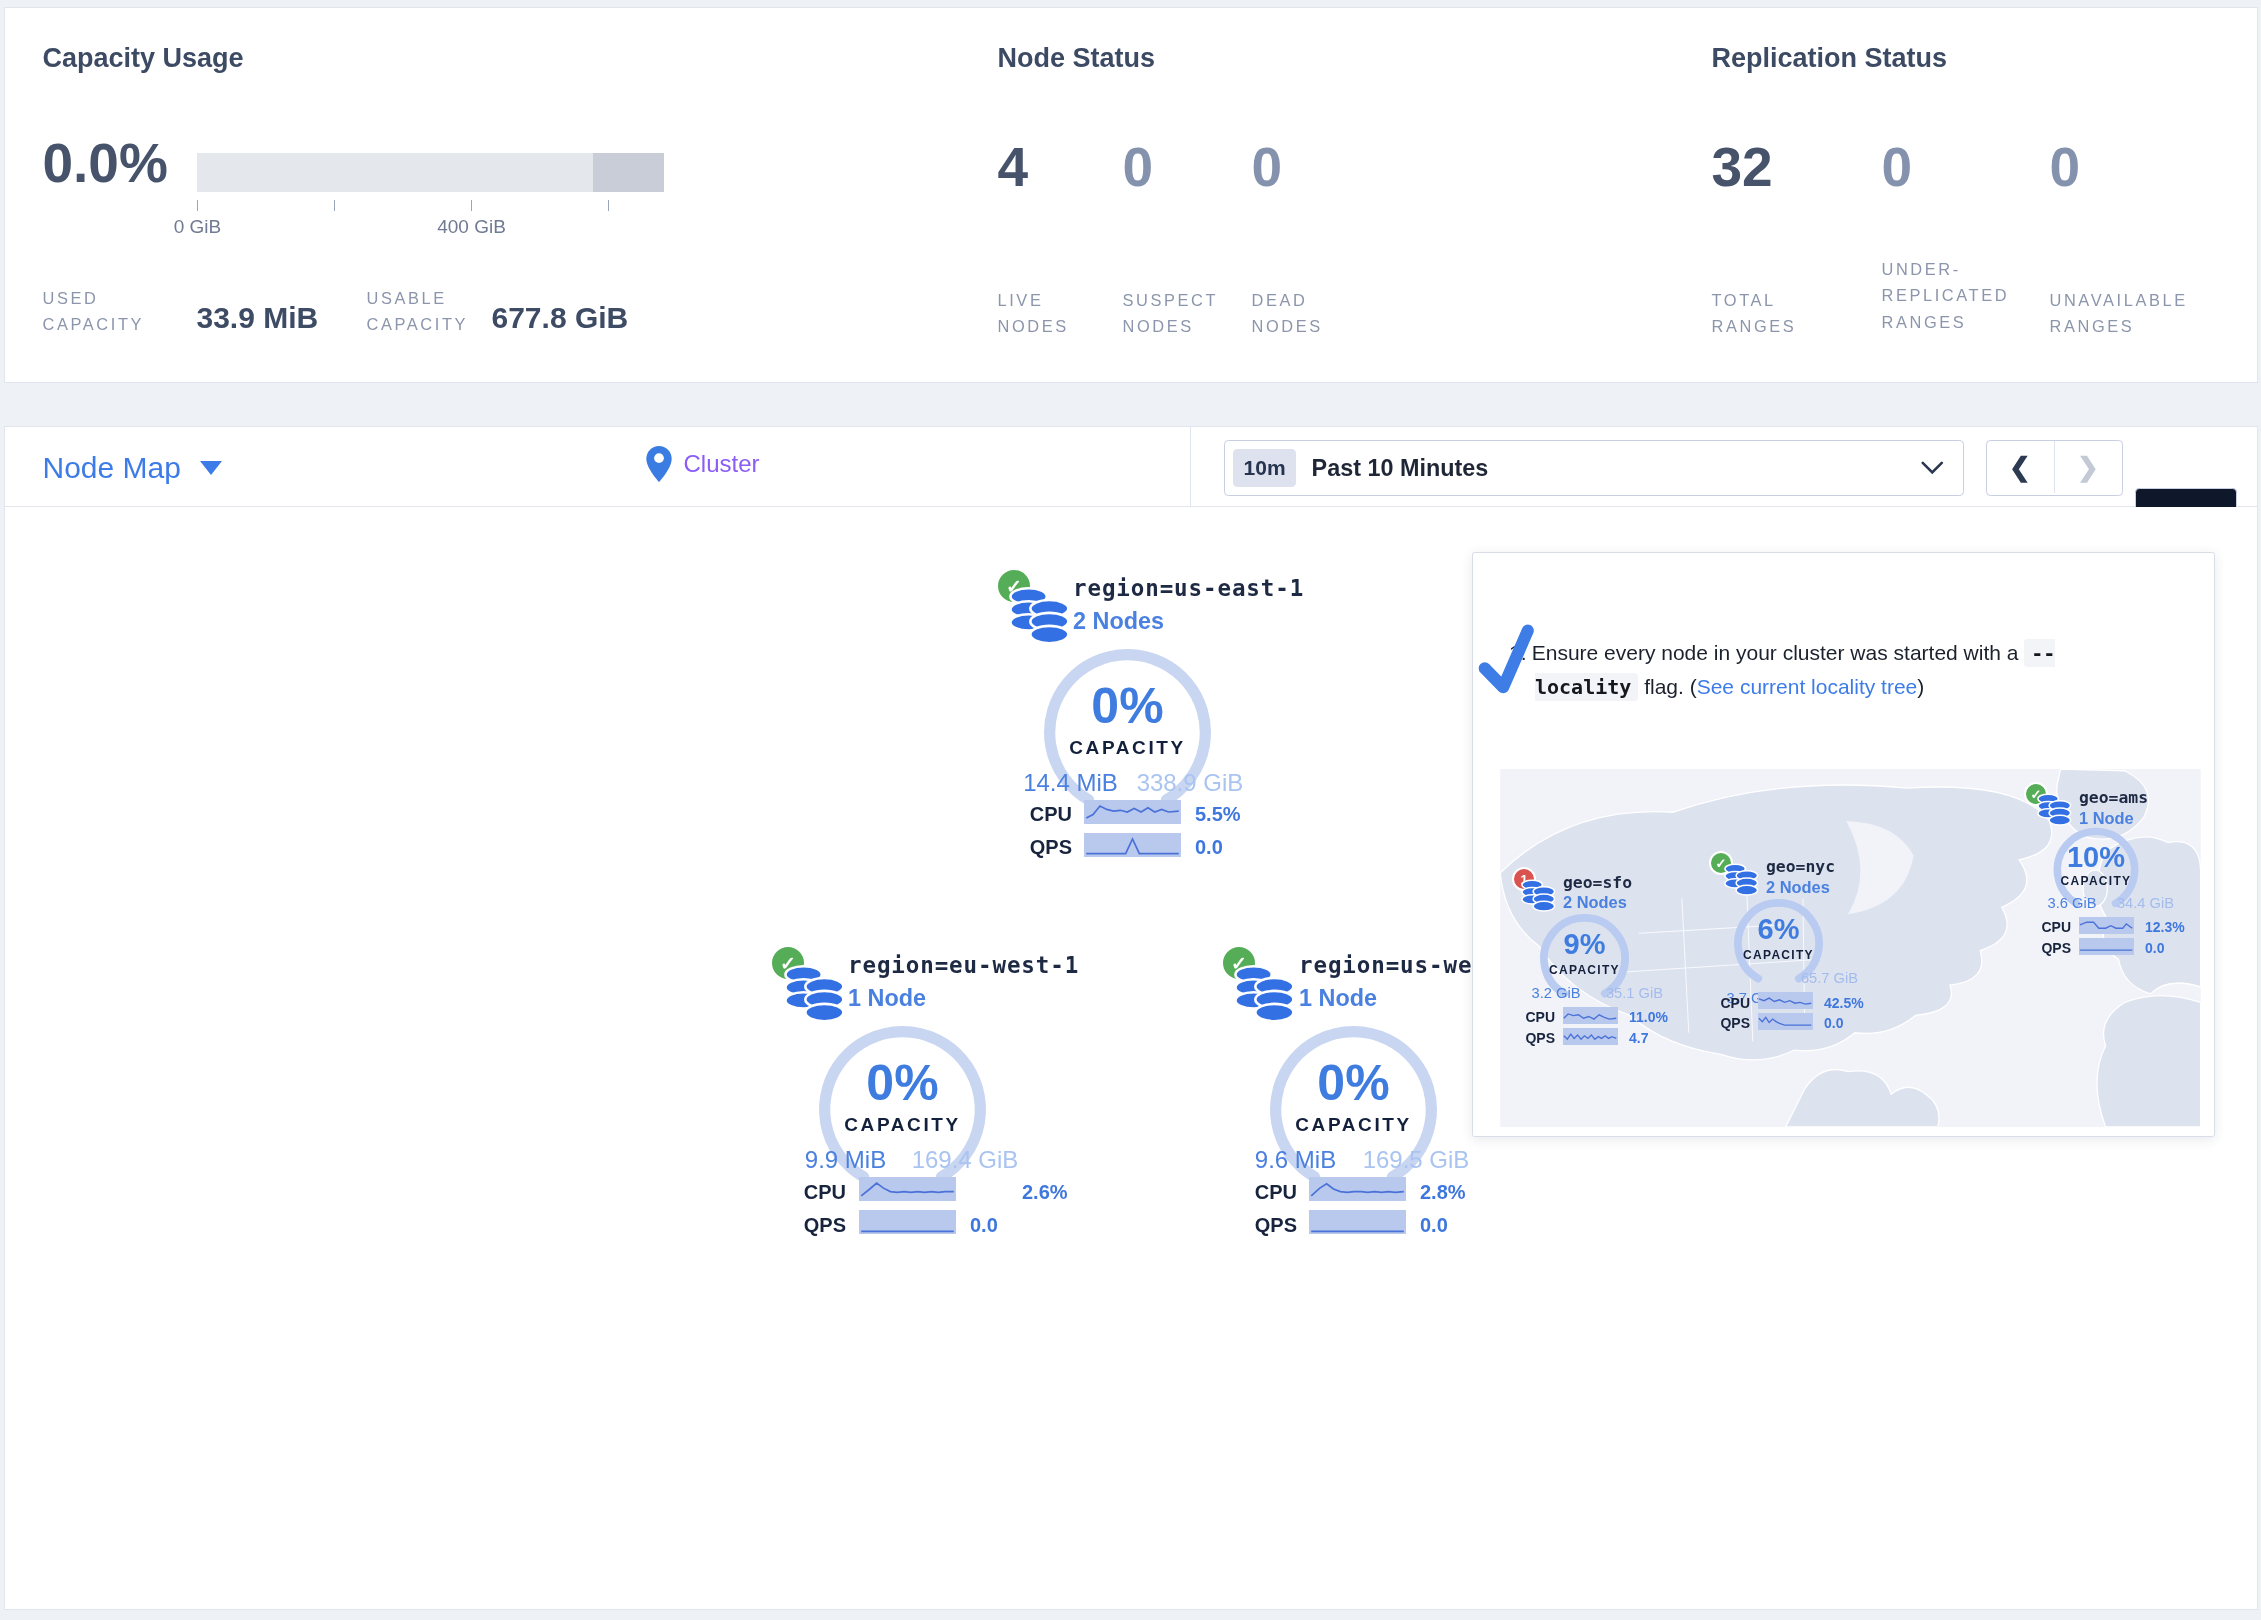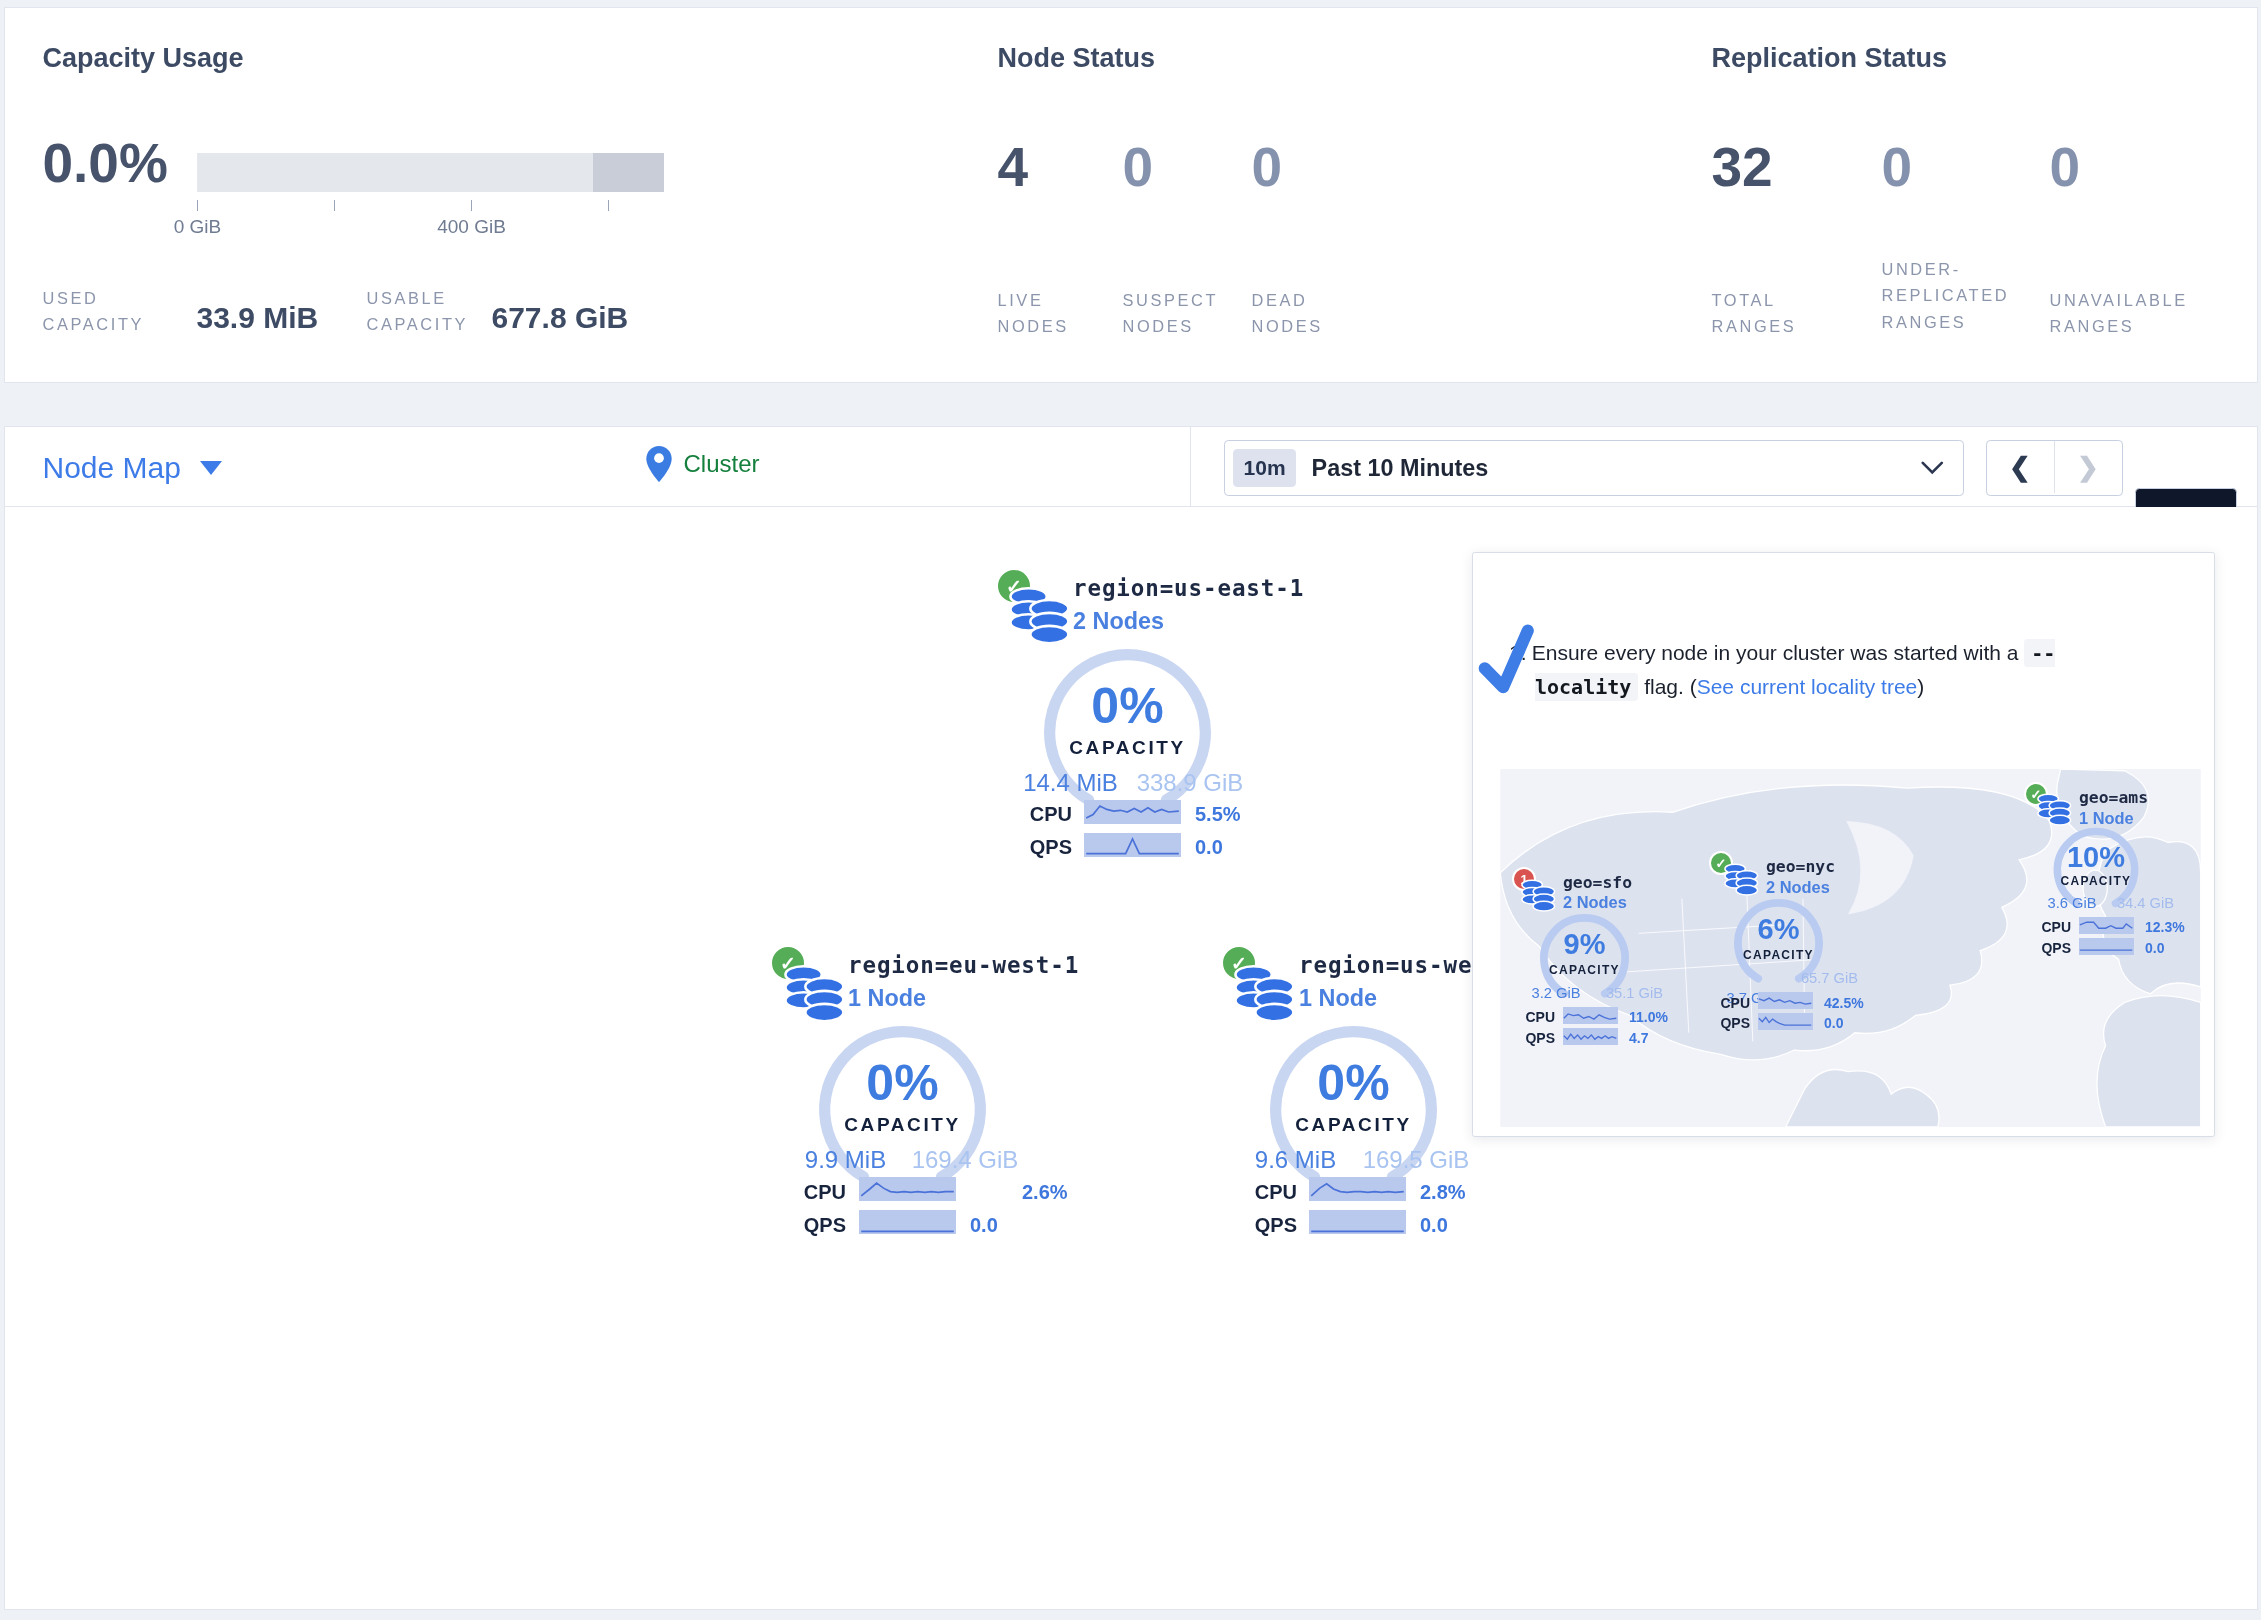--- a/index.html
+++ b/index.html
@@ -6,21 +6,21 @@
   .page{position:relative;width:2261px;height:1621px;background:#eef1f6;font-family:"Liberation Sans",sans-serif;overflow:hidden;}
   .card{position:absolute;background:#fff;border:0.9px solid #e2e5ee;box-sizing:border-box;}
   .sec-title{font-size:27px;font-weight:700;color:#3c4a63;}
   .bignum{font-size:55px;font-weight:700;color:#46536b;line-height:1;}
   .dimnum{color:#8592ad;}
   .lbl{font-size:16.4px;letter-spacing:2.6px;color:#8b95ab;white-space:pre-line;line-height:1.6;}
   .capval{font-size:30px;font-weight:700;color:#3e4b64;}
   .abs{position:absolute;}
   
   .tb-link{color:#3d7ce8;font-size:30px;font-weight:500;}
-  .tb-crumb{color:#15803d;font-size:24px;font-weight:500;}
+  .tb-crumb{color:#8b5cf6;font-size:24px;font-weight:500;}
   .select{position:absolute;border:0.9px solid #c7cfe0;border-radius:4.3px;background:#fff;display:flex;align-items:center;}
   .badge10m{background:#dde2ee;border-radius:4.3px;font-weight:700;color:#273450;font-size:21px;padding:7px 10.4px;margin:0 15.6px 0 8.7px;}
   .nav-btn-group{position:absolute;border:0.9px solid #c7cfe0;border-radius:4.3px;background:#fff;display:flex;}
   .nav-btn{width:67px;height:52px;display:flex;align-items:center;justify-content:center;font-size:26px;font-weight:700;}
   .now-btn{position:absolute;border:0.9px solid #c7cfe0;border-radius:4.3px;background:#0f172a;color:#8e99ad;font-size:23.4px;font-weight:500;display:flex;align-items:center;justify-content:center;margin-top:48px;}
   
   .region-title{font-family:"DejaVu Sans Mono","Liberation Mono",monospace;font-size:22.5px;font-weight:700;color:#1e2a44;letter-spacing:0.9px;}
   .nodes-link{font-size:23.4px;font-weight:700;color:#4a80df;}
   .gauge-pct{font-size:50px;font-weight:700;color:#3e7ce0;text-align:center;}
   .gauge-cap{font-size:19px;font-weight:700;color:#13203b;letter-spacing:2.6px;text-align:center;}

